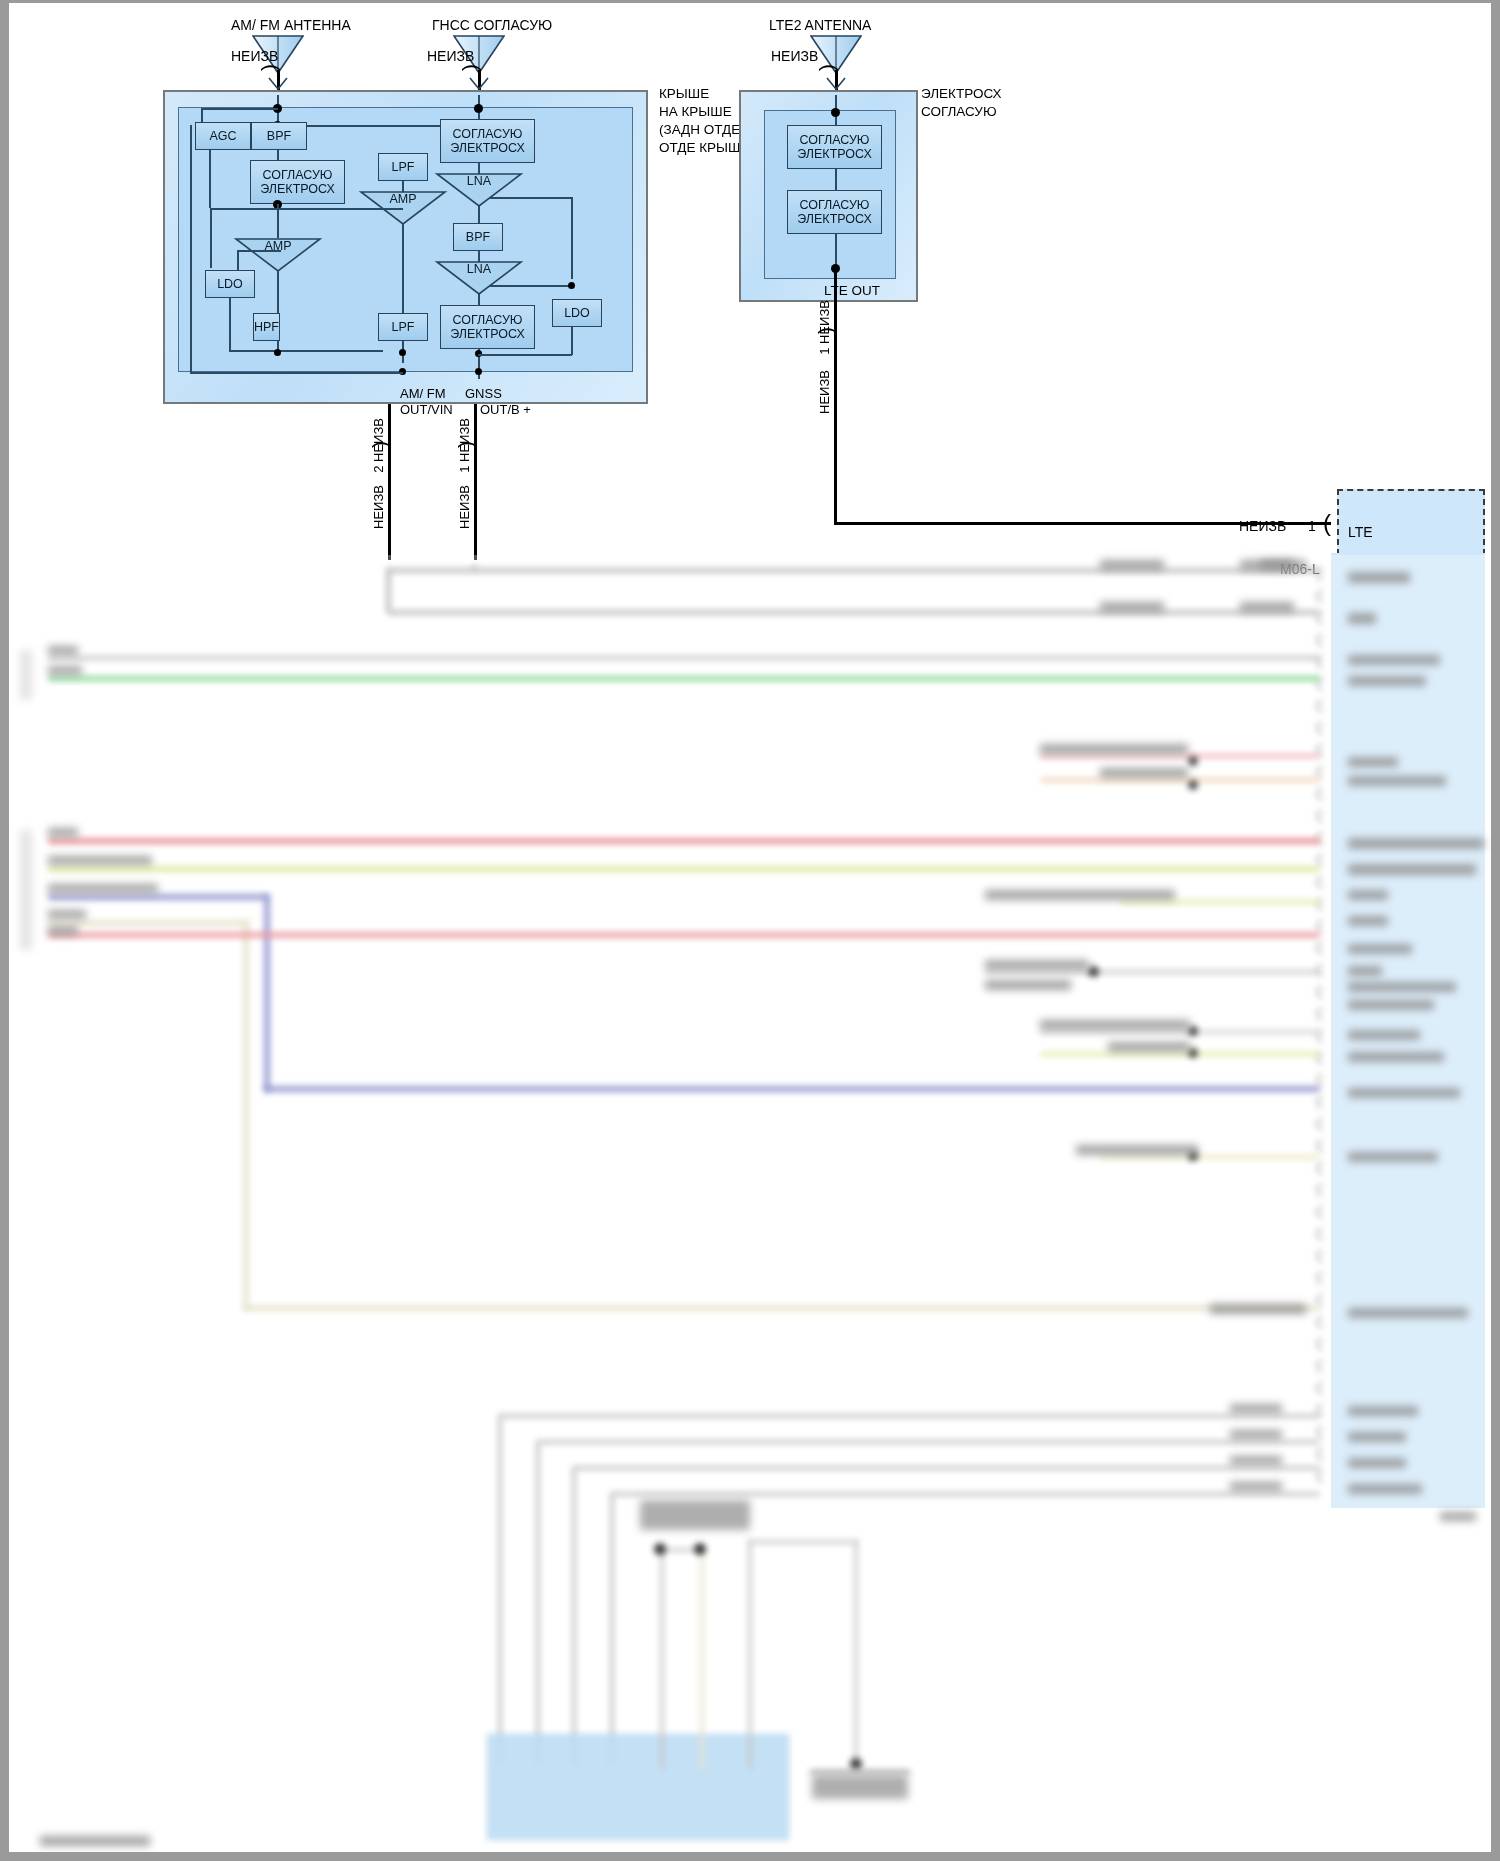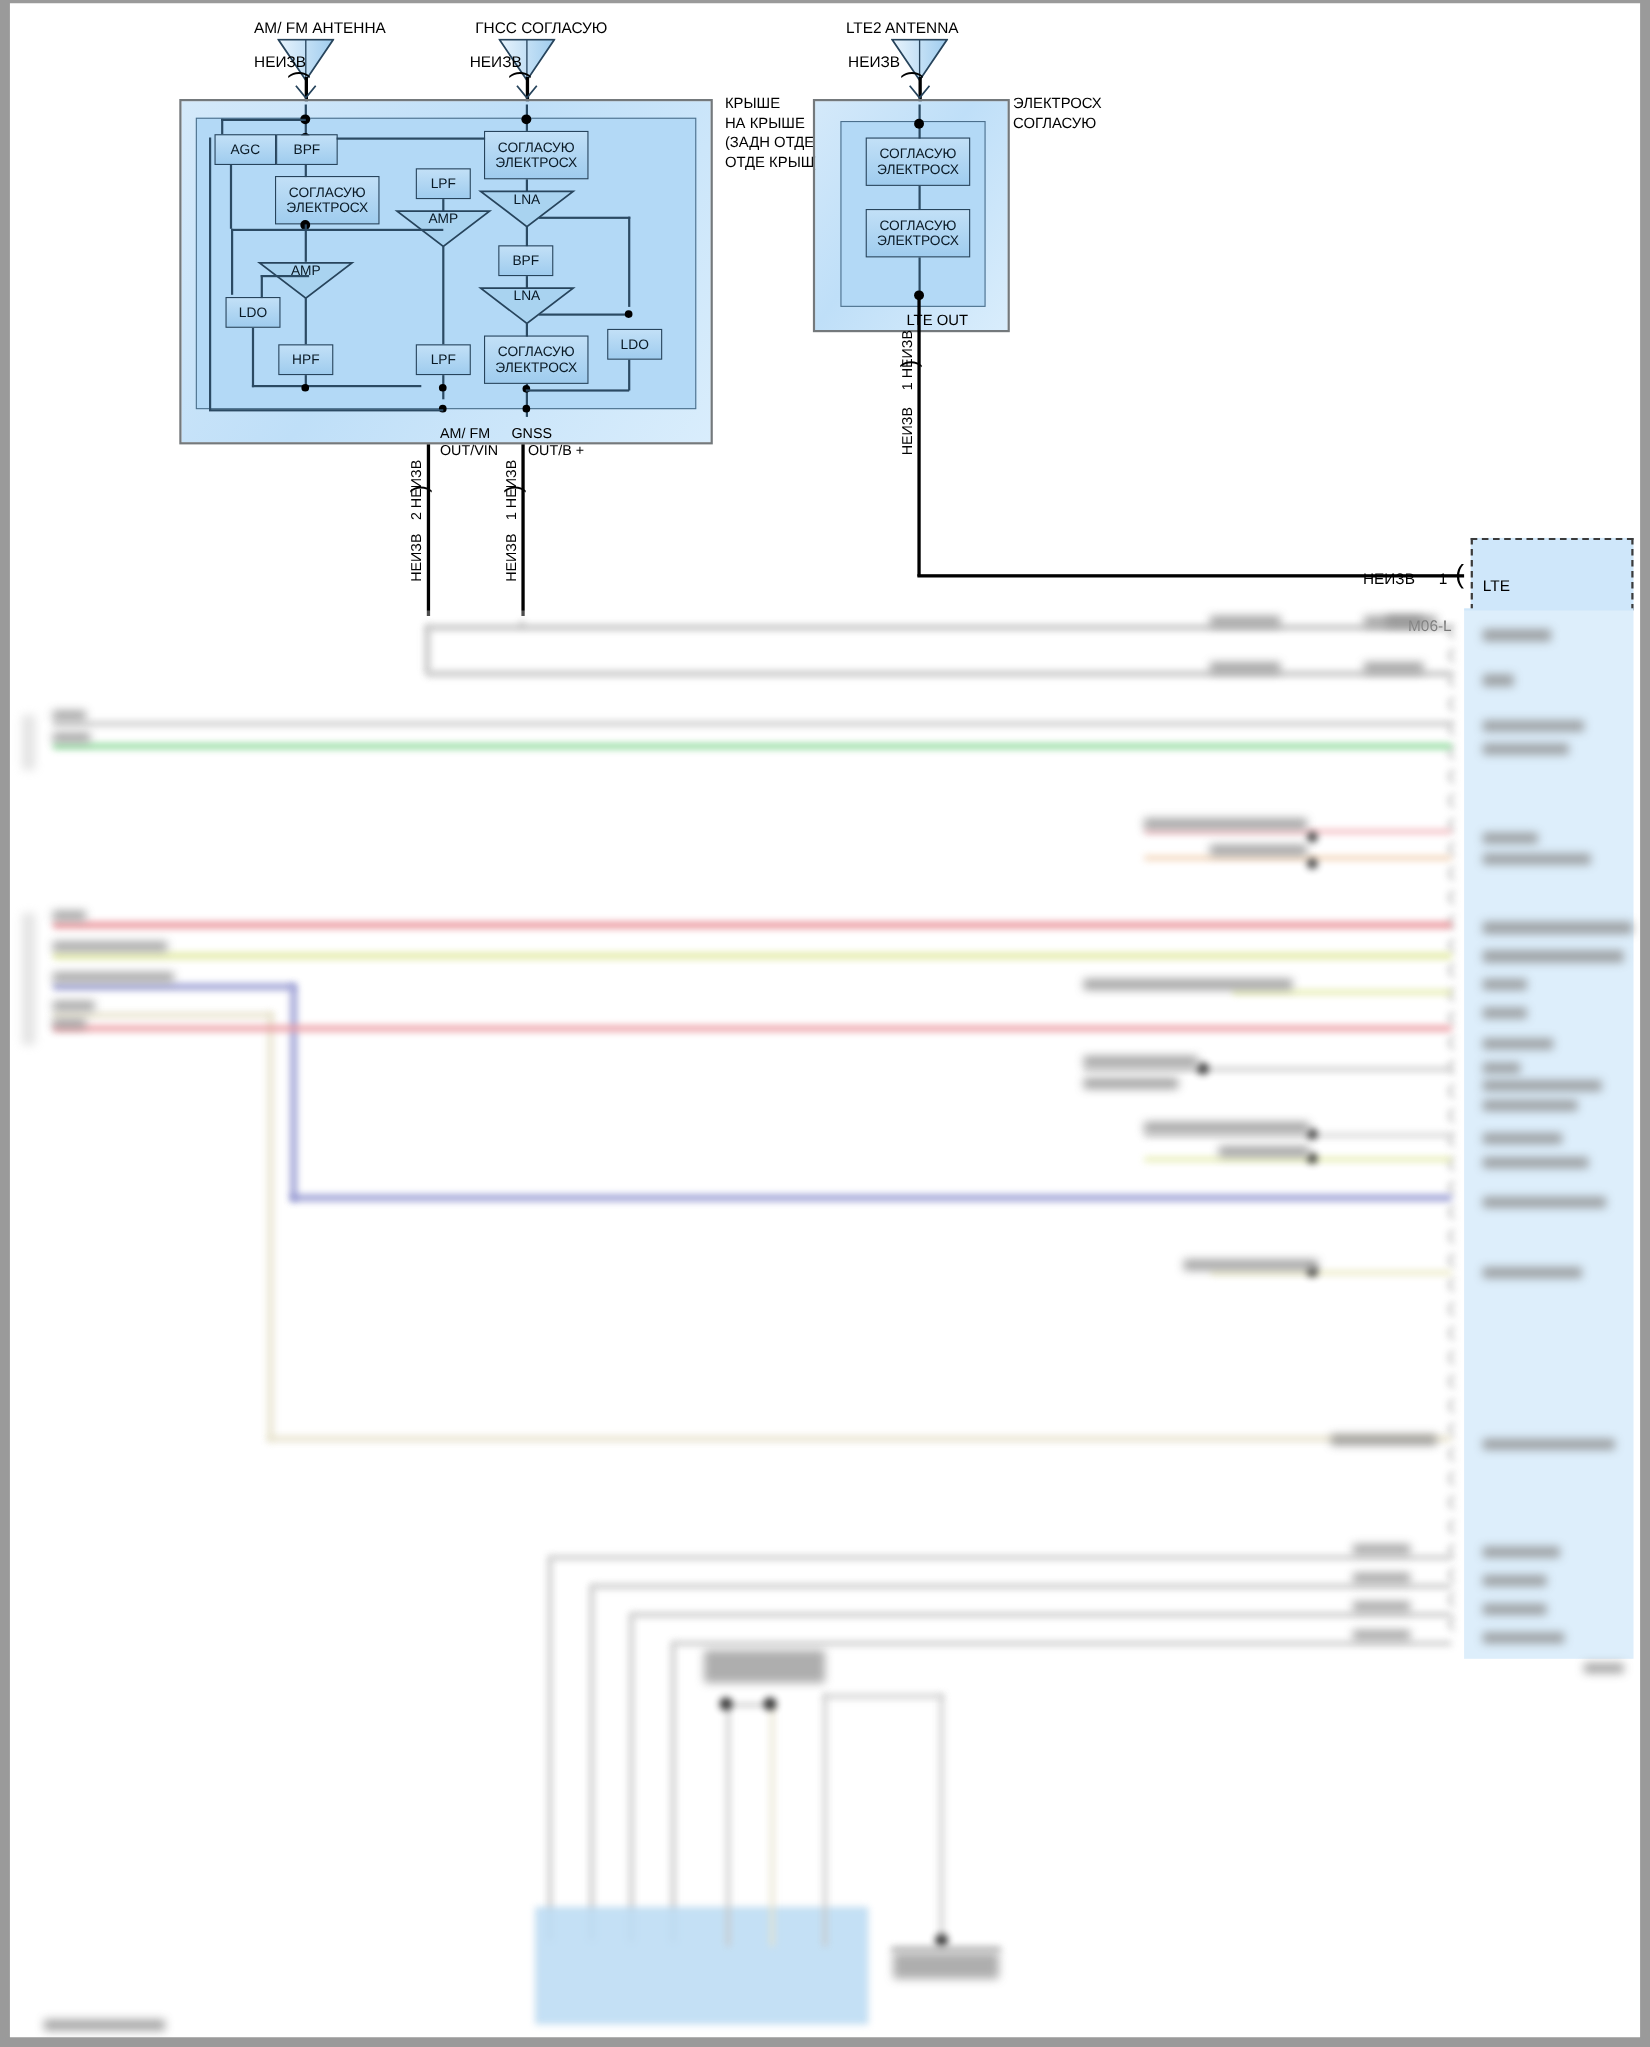--- a/index.html
+++ b/index.html
@@ -216,21 +216,21 @@
     <div class="lbl">AMP</div>
   </div>
   <div class="thinw v" style="left:277px;top:271px;height:29px;"></div>
   <div class="thinw h" style="left:237px;top:250px;width:44px;"></div>
   <div class="thinw v" style="left:237px;top:250px;height:22px;"></div>
 
   <div class="blk" style="left:205px;top:270px;width:50px;height:28px;">LDO</div>
   <div class="thinw v" style="left:229px;top:298px;height:54px;"></div>
   <div class="thinw h" style="left:229px;top:350px;width:154px;"></div>
 
-  <div class="blk" style="left:253px;top:313px;width:50px;height:28px;">HPF</div>
+  <div class="blk" style="left:253px;top:313px;width:27px;height:28px;">HPF</div>
   <div class="thinw v" style="left:277px;top:300px;height:13px;"></div>
   <div class="thinw v" style="left:277px;top:341px;height:12px;"></div>
   <div class="dot sm" style="left:274px;top:349px;"></div>
 
   <div class="blk" style="left:378px;top:313px;width:50px;height:28px;">LPF</div>
   <div class="thinw v" style="left:402px;top:300px;height:13px;"></div>
   <div class="thinw v" style="left:402px;top:341px;height:22px;"></div>
   <div class="dot sm" style="left:399px;top:349px;"></div>
   <div class="dot sm" style="left:399px;top:368px;"></div>
   <div class="thinw h" style="left:190px;top:372px;width:213px;"></div>

